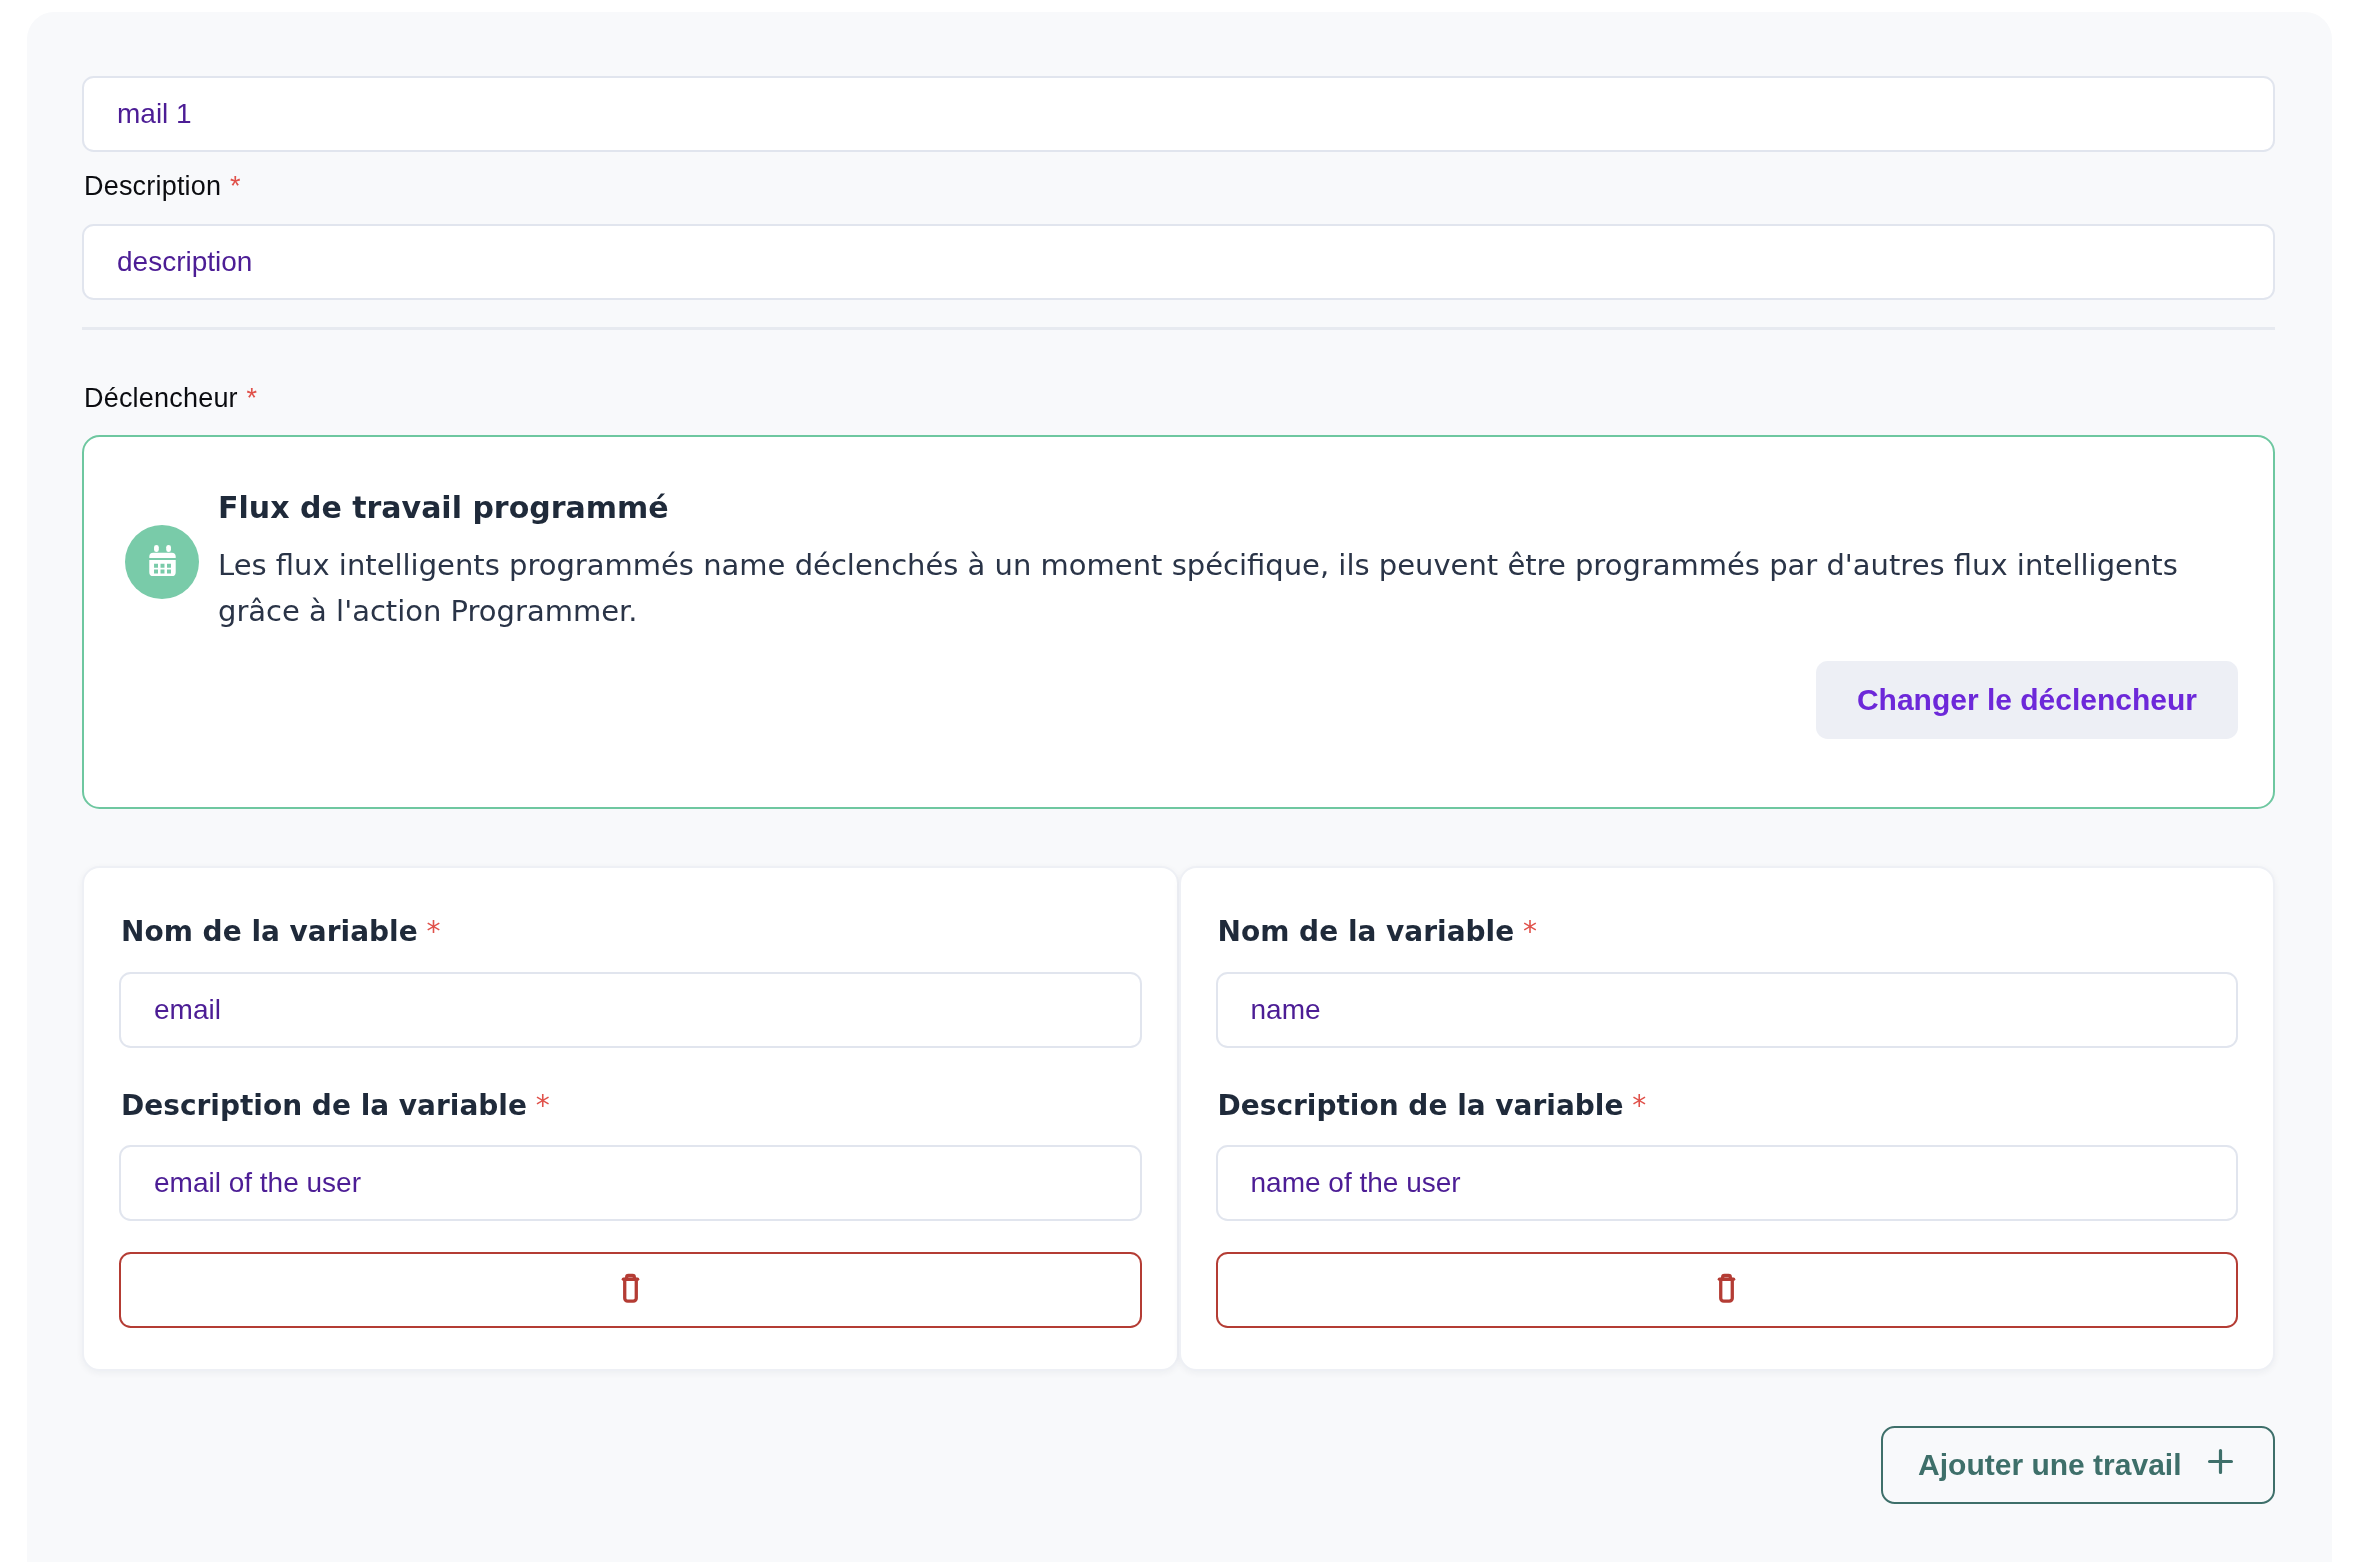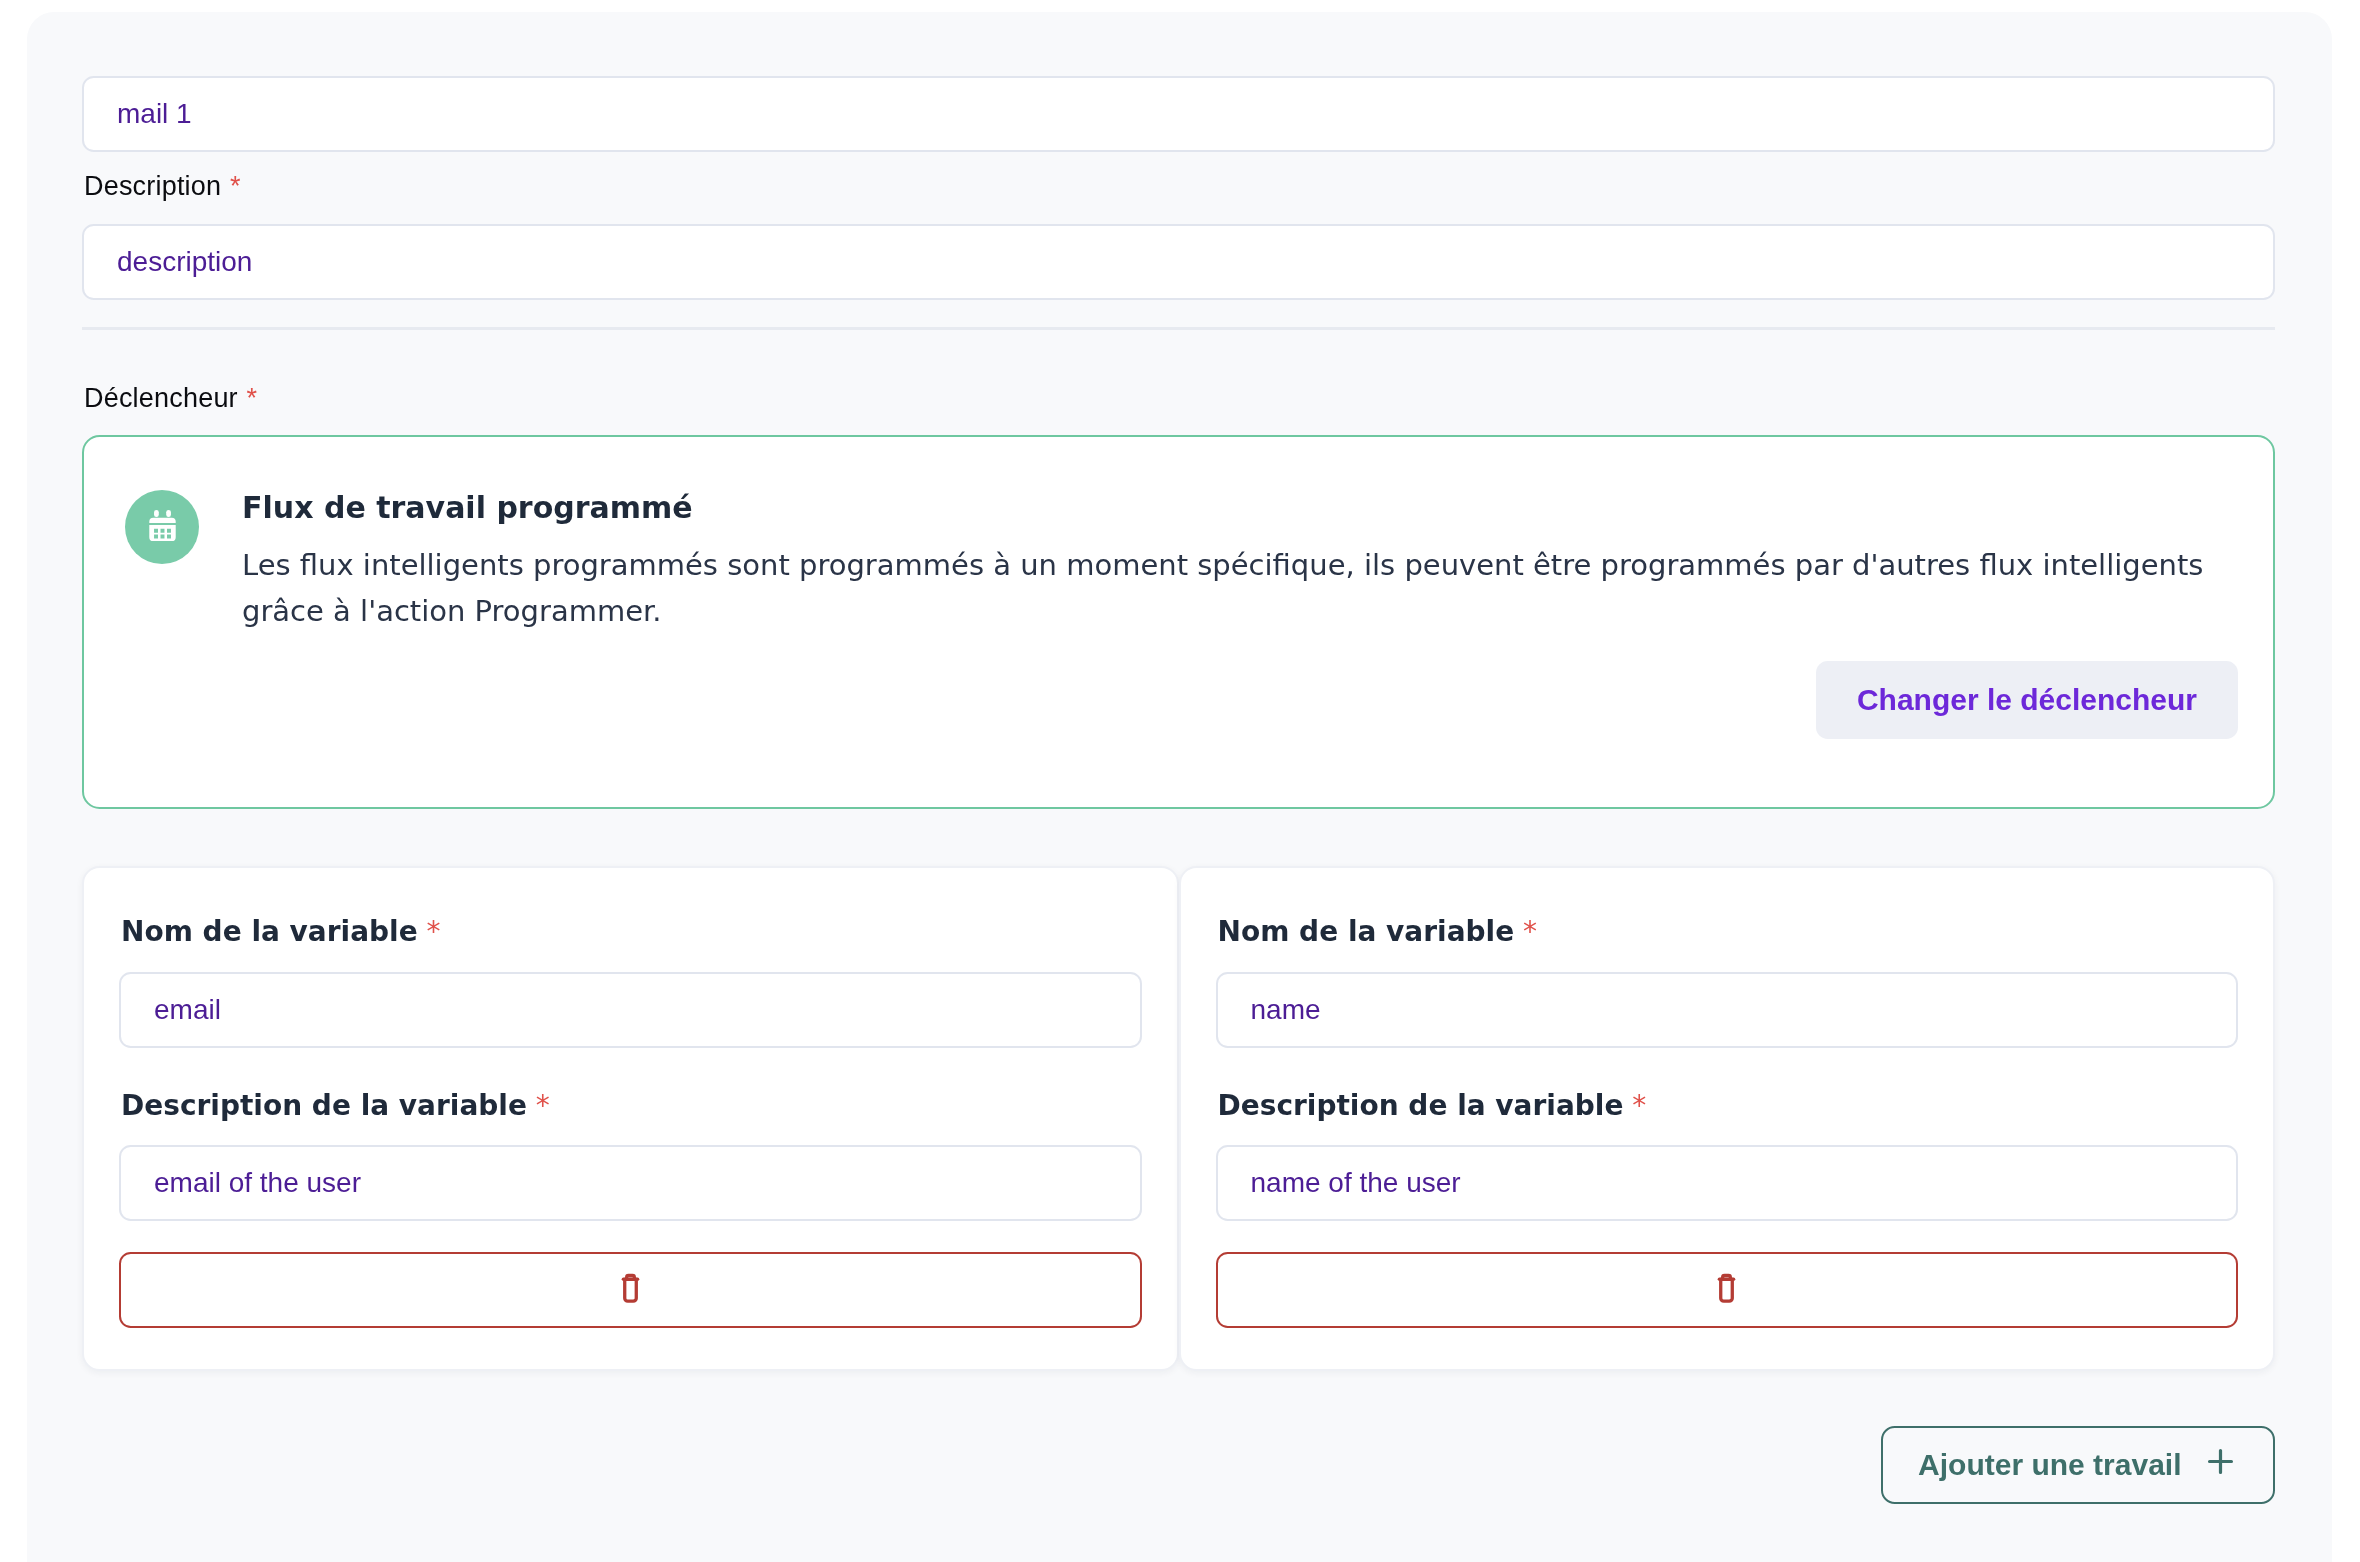--- a/index.html
+++ b/index.html
@@ -67,21 +67,22 @@
   .trigger-card {
     margin-top: 0;
     background: #ffffff;
     border: 2.9px solid #6ec7a0;
     border-radius: 17.6px;
     padding: 53px 35px 53px 41px;
     min-height: 374px;
   }
   .trigger-body {
     display: flex;
-    gap: 43px;
+    align-items: center;
+    gap: 19px;
   }
   .trigger-icon-circle {
     width: 74px;
     height: 74px;
     border-radius: 50%;
     background: #79cba9;
     display: flex;
     align-items: center;
     justify-content: center;
     flex-shrink: 0;
@@ -202,21 +203,21 @@
           <svg width="37" height="37" viewBox="0 0 28 28" fill="#ffffff">
             <rect x="7.6" y="2.2" width="3.6" height="5.4" rx="1.8"></rect>
             <rect x="16.8" y="2.2" width="3.6" height="5.4" rx="1.8"></rect>
             <path d="M4 11.2 a3 3 0 0 1 3-3 h14 a3 3 0 0 1 3 3 v0.9 h-20 z"></path>
             <path d="M4 13.6 h20 v9.2 a3 3 0 0 1 -3 3 h-14 a3 3 0 0 1 -3 -3 z M7.6 16.4 h3 v3 h-3 z M12.5 16.4 h3 v3 h-3 z M17.4 16.4 h3 v3 h-3 z M7.6 20.9 h3 v3 h-3 z M12.5 20.9 h3 v3 h-3 z M17.4 20.9 h3 v3 h-3 z" fill-rule="evenodd"></path>
           </svg>
         </span>
       </div>
       <div class="trigger-text">
         <p class="trigger-title">Flux de travail programmé</p>
-        <p class="trigger-desc">Les flux intelligents programmés sont programmés à un moment spécifique, ils peuvent être programmés par d'autres flux intelligents grâce à l'action Programmer.</p>
+        <p class="trigger-desc">Les flux intelligents programmés name déclenchés à un moment spécifique, ils peuvent être programmés par d'autres flux intelligents grâce à l'action Programmer.</p>
       </div>
     </div>
     <div class="trigger-footer">
       <button class="change-trigger-btn">Changer le déclencheur</button>
     </div>
   </div>
 
   <div class="variables-row">
 
     <div class="variable-card">

